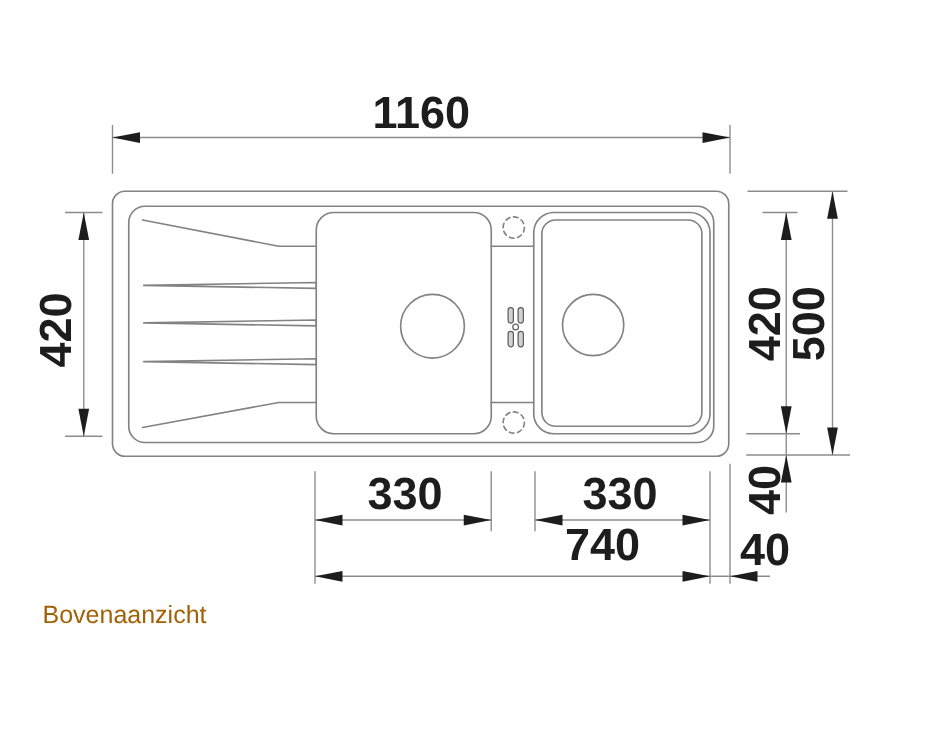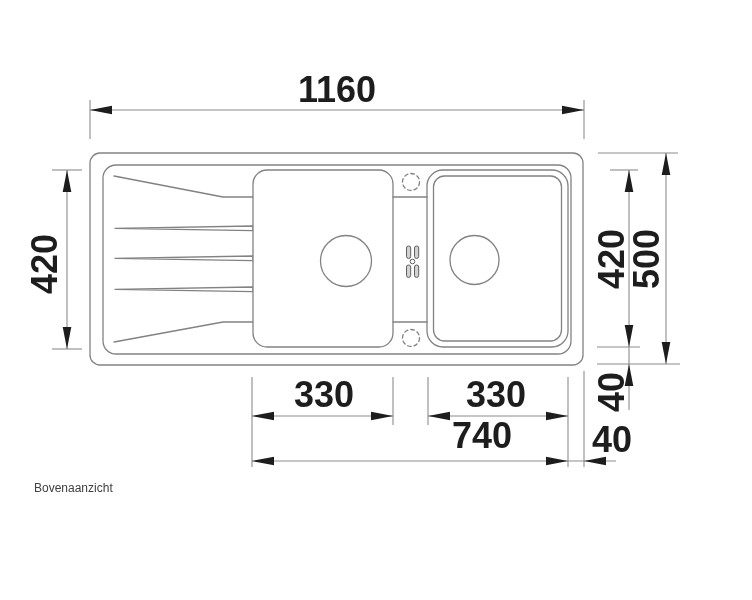--- a/index.html
+++ b/index.html
@@ -14,23 +14,23 @@
   #drawing { position: absolute; left: 0; top: 0; }
   #drawing text {
     font-family: "Liberation Sans", sans-serif;
     font-weight: bold;
     font-size: 36px;
   }
   .caption {
     position: absolute;
     left: 34px;
     top: 481px;
-    font-size: 12px;
+    font-size: 20px;
     font-weight: 400;
-    color: #404040;
+    color: #a16207;
   }
 </style>
 </head>
 <body>
 
 <div class="page">
   <svg id="drawing" width="752" height="600" viewBox="0 0 752 600">
       <g fill="none" stroke="#828282" stroke-width="1.3" stroke-linejoin="round" stroke-linecap="round">
         <rect x="90" y="153" width="493" height="212" rx="10" ry="10"></rect>
         <rect x="103" y="165" width="468" height="189" rx="13" ry="13"></rect>

